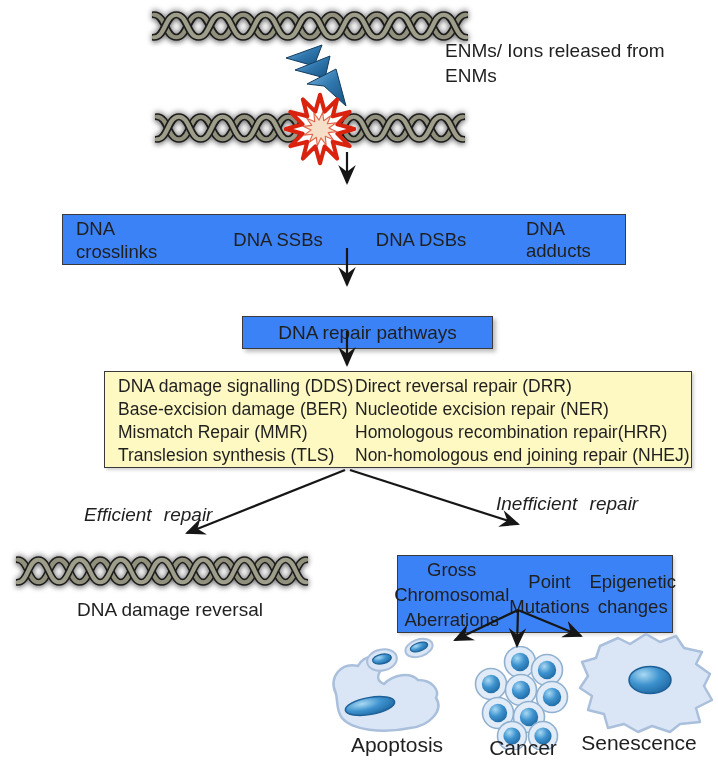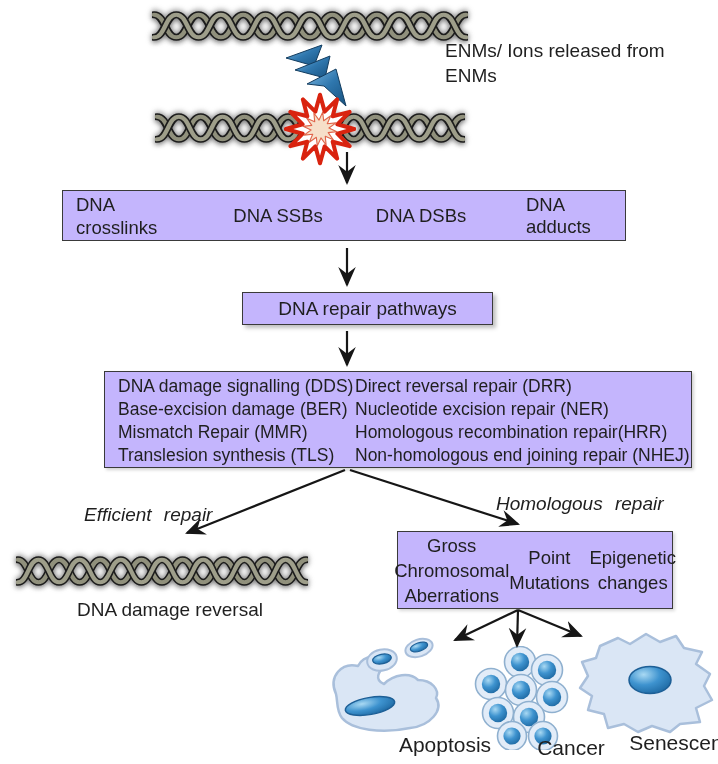--- a/index.html
+++ b/index.html
@@ -2,39 +2,39 @@
 <html><head>
 <meta charset="utf-8">
 <style>
   html,body{margin:0;padding:0;background:#ffffff;}
   .stage{
     position:relative;width:718px;height:764px;background:#ffffff;overflow:hidden;
     font-family:"Liberation Sans", sans-serif;color:#1f1f1f;
   }
   .abs{position:absolute;}
   .box{
-    position:absolute;background:#c4b5fd;border:1.5px solid #3a3a3a;box-sizing:border-box;
+    position:absolute;background:#3b82f6;border:1.5px solid #3a3a3a;box-sizing:border-box;margin-top:24px;
   }
   .shadowed{box-shadow:2.5px 2.5px 4px rgba(0,0,0,0.25);}
   .softshadow{box-shadow:2px 2px 3px rgba(0,0,0,0.15);}
   .txt{position:absolute;white-space:nowrap;}
-  .center{transform:translateX(-50%);margin-left:48px;}
+  .center{transform:translateX(-50%);}
   .source-label{
     left:445px;top:38px;width:250px;font-size:19px;line-height:25px;white-space:normal;
   }
   .damage-item{font-size:18.5px;top:50%;transform:translate(-50%,-50%);position:absolute;}
   .damage-crosslinks{
     position:absolute;left:13px;top:2px;width:96px;font-size:18.5px;line-height:23px;white-space:normal;
   }
   .repair-title{
     position:absolute;left:0;top:0;width:100%;height:100%;display:flex;align-items:center;justify-content:center;
     font-size:19px;
   }
   .pathways-grid{
-    position:absolute;left:104px;top:371px;width:588px;height:97px;background:#c4b5fd;
+    position:absolute;left:104px;top:371px;width:588px;height:97px;background:#fef9c3;
     border:1.5px solid #3a3a3a;box-sizing:border-box;
     display:grid;grid-template-columns:237px 1fr;padding:3px 0 0 13px;
     font-size:17.5px;line-height:23px;box-shadow:2px 2px 3px rgba(0,0,0,0.18);
   }
   .pw{white-space:nowrap;}
   .branch-label{font-style:italic;font-size:19px;word-spacing:7px;}
   .outcome-box{
     left:397px;top:531px;width:276px;height:78px;
     display:flex;flex-direction:row;align-items:center;justify-content:center;
     font-size:18.5px;line-height:25px;text-align:center;
@@ -112,21 +112,21 @@
     <div class="pw">Direct reversal repair (DRR)</div>
     <div class="pw">Base-excision damage (BER)</div>
     <div class="pw">Nucleotide excision repair (NER)</div>
     <div class="pw">Mismatch Repair (MMR)</div>
     <div class="pw">Homologous recombination repair(HRR)</div>
     <div class="pw">Translesion synthesis (TLS)</div>
     <div class="pw">Non-homologous end joining repair (NHEJ)</div>
   </div>
 
   <span class="txt branch-label" style="left:84px;top:504px">Efficient repair</span>
-  <span class="txt branch-label" style="left:496px;top:493px">Homologous repair</span>
+  <span class="txt branch-label" style="left:496px;top:493px">Inefficient repair</span>
 
   <svg class="abs helix" style="left:16px;top:551px" width="292" height="40" viewBox="0 0 312 46" preserveAspectRatio="none">
       <use href="#helix-sym"></use>
     </svg>
   <span class="txt" style="left:170px;top:599px;font-size:19px;transform:translateX(-50%)">DNA damage reversal</span>
 
   <div class="box outcome-box softshadow">
     <div>Gross Chromosomal Aberrations</div>
     <div>Point Mutations</div>
     <div>Epigenetic changes</div>

